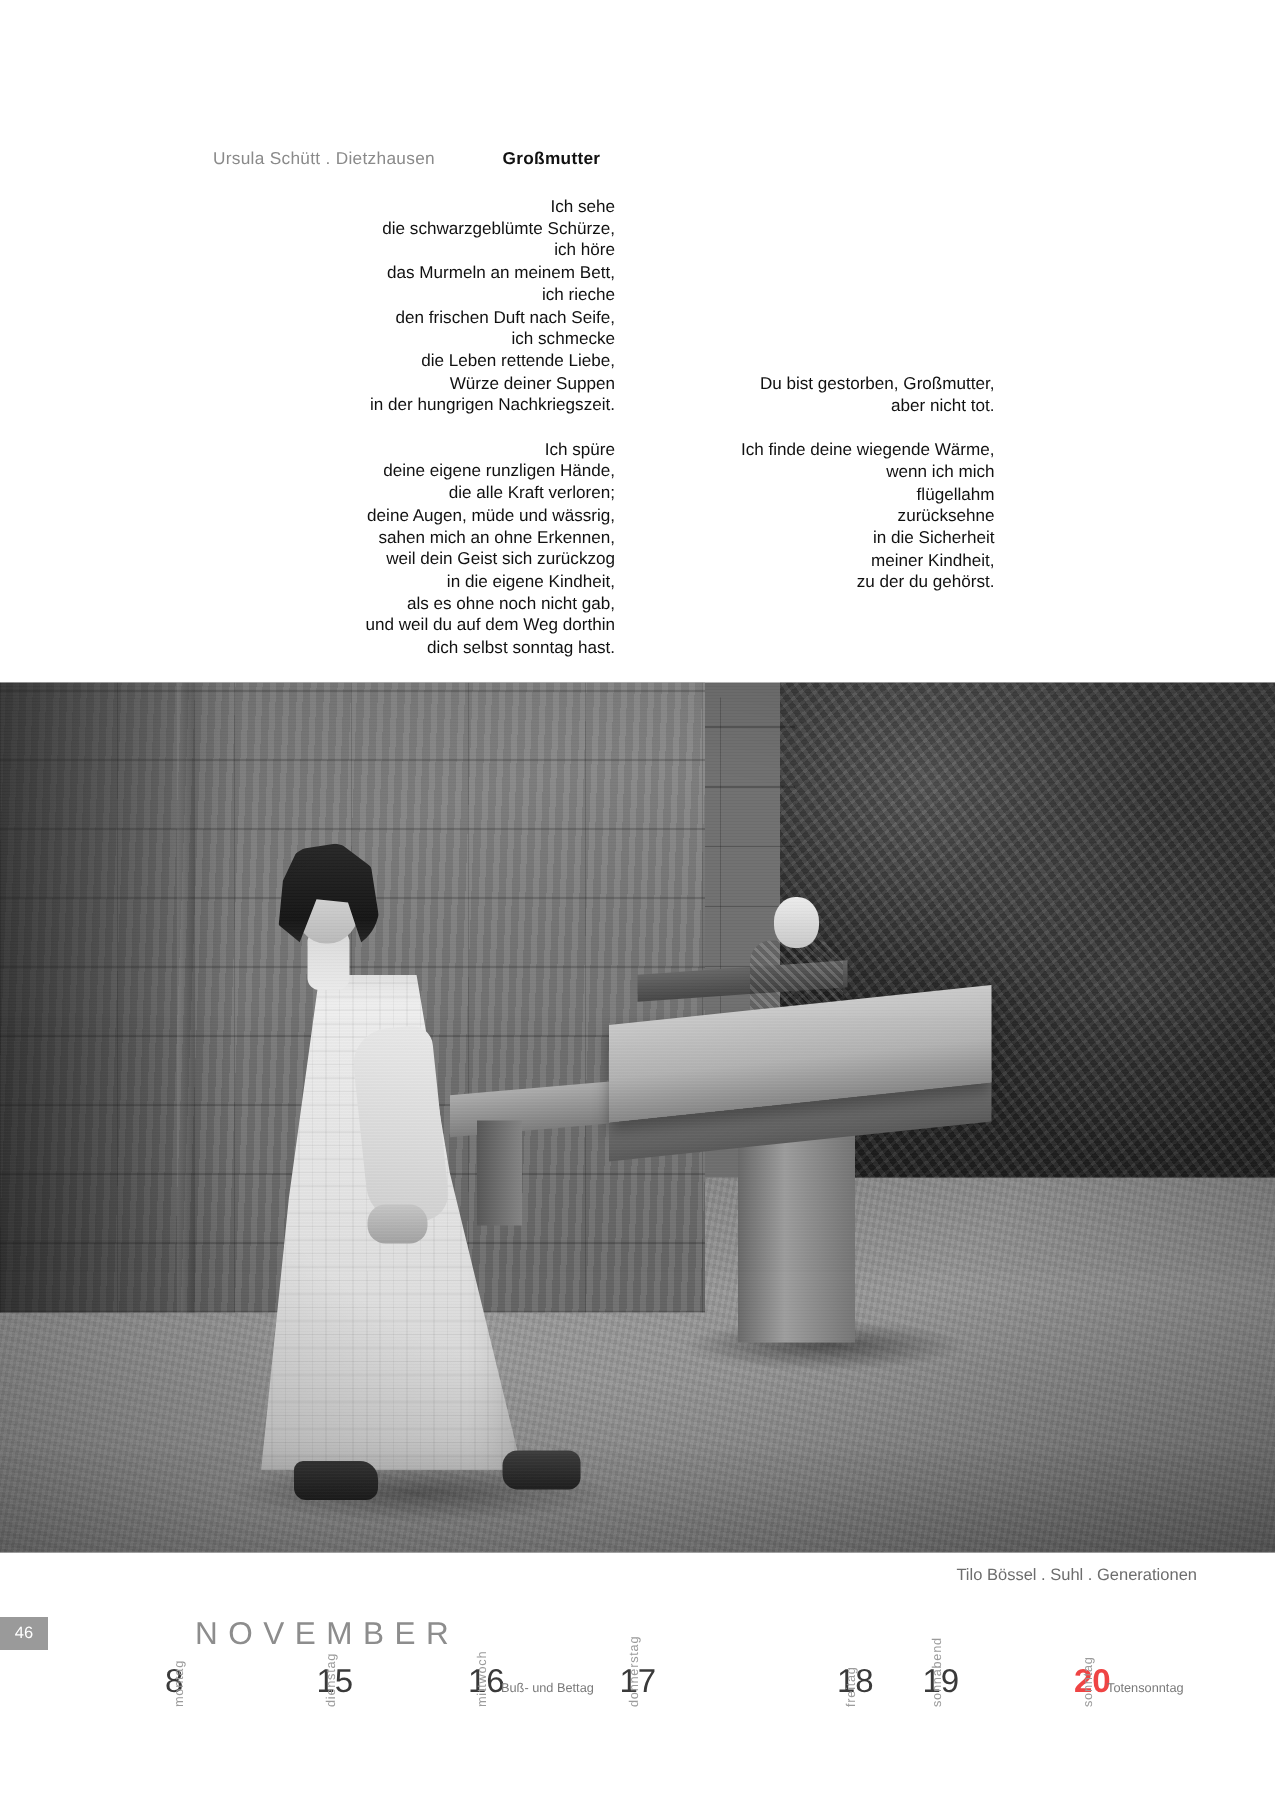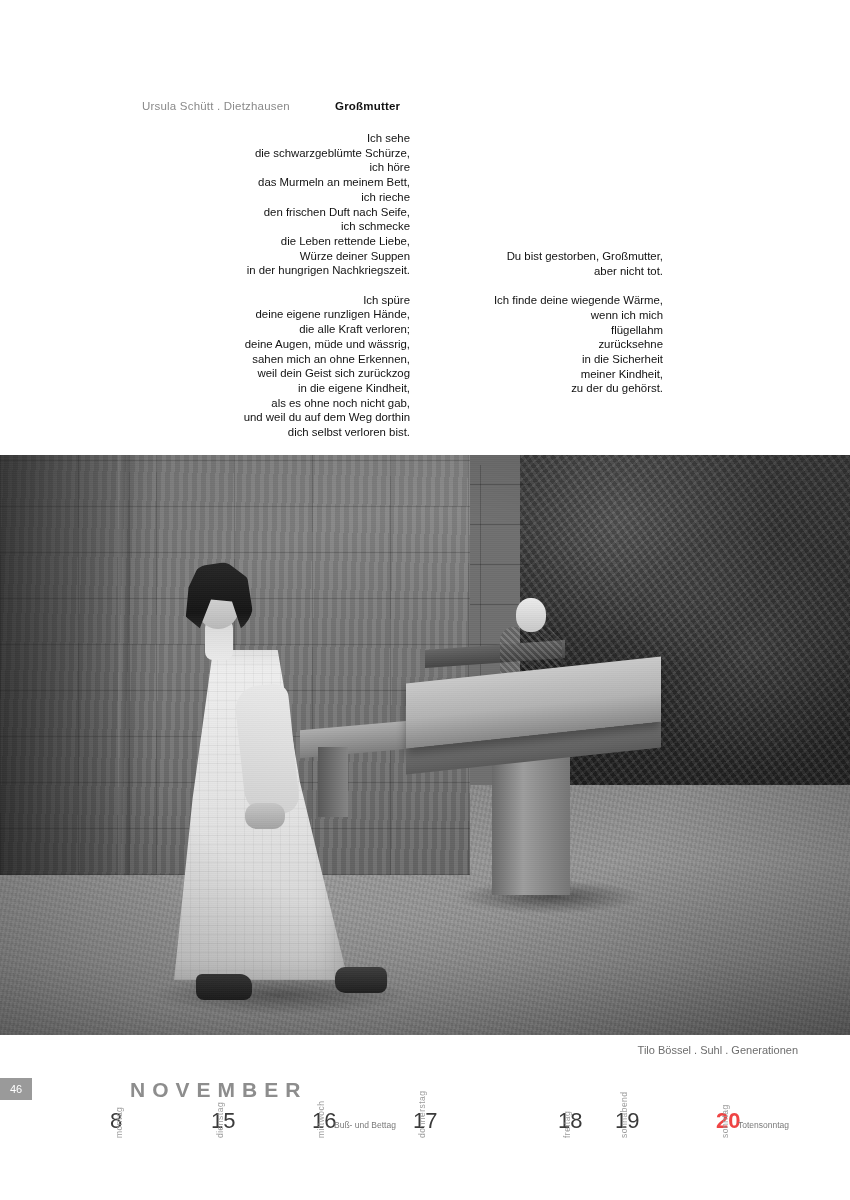--- a/index.html
+++ b/index.html
@@ -315,21 +315,21 @@
     align-items: center;
     justify-content: center;
   }
   .month-name {
     position: absolute;
     left: 130px;
     top: 1078px;
     font-size: 21px;
     letter-spacing: 7px;
     color: #8d8d8d;
-    font-weight: 700;
+    font-weight: 400;
   }
   .days {
     position: absolute;
     left: 110px;
     top: 1108px;
     width: 700px;
     height: 80px;
   }
   .day {
     position: absolute;
@@ -396,21 +396,21 @@
     <p class="stanza">
       <span class="line">Ich spüre</span>
       <span class="line">deine eigene runzligen Hände,</span>
       <span class="line">die alle Kraft verloren;</span>
       <span class="line">deine Augen, müde und wässrig,</span>
       <span class="line">sahen mich an ohne Erkennen,</span>
       <span class="line">weil dein Geist sich zurückzog</span>
       <span class="line">in die eigene Kindheit,</span>
       <span class="line">als es ohne noch nicht gab,</span>
       <span class="line">und weil du auf dem Weg dorthin</span>
-      <span class="line">dich selbst verloren bist.</span>
+      <span class="line">dich selbst sonntag hast.</span>
     </p>
   </div>
 
   <div class="poem-col-right">
     <p class="stanza">
       <span class="line">Du bist gestorben, Großmutter,</span>
       <span class="line">aber nicht tot.</span>
     </p>
     <p class="stanza">
       <span class="line">Ich finde deine wiegende Wärme,</span>

